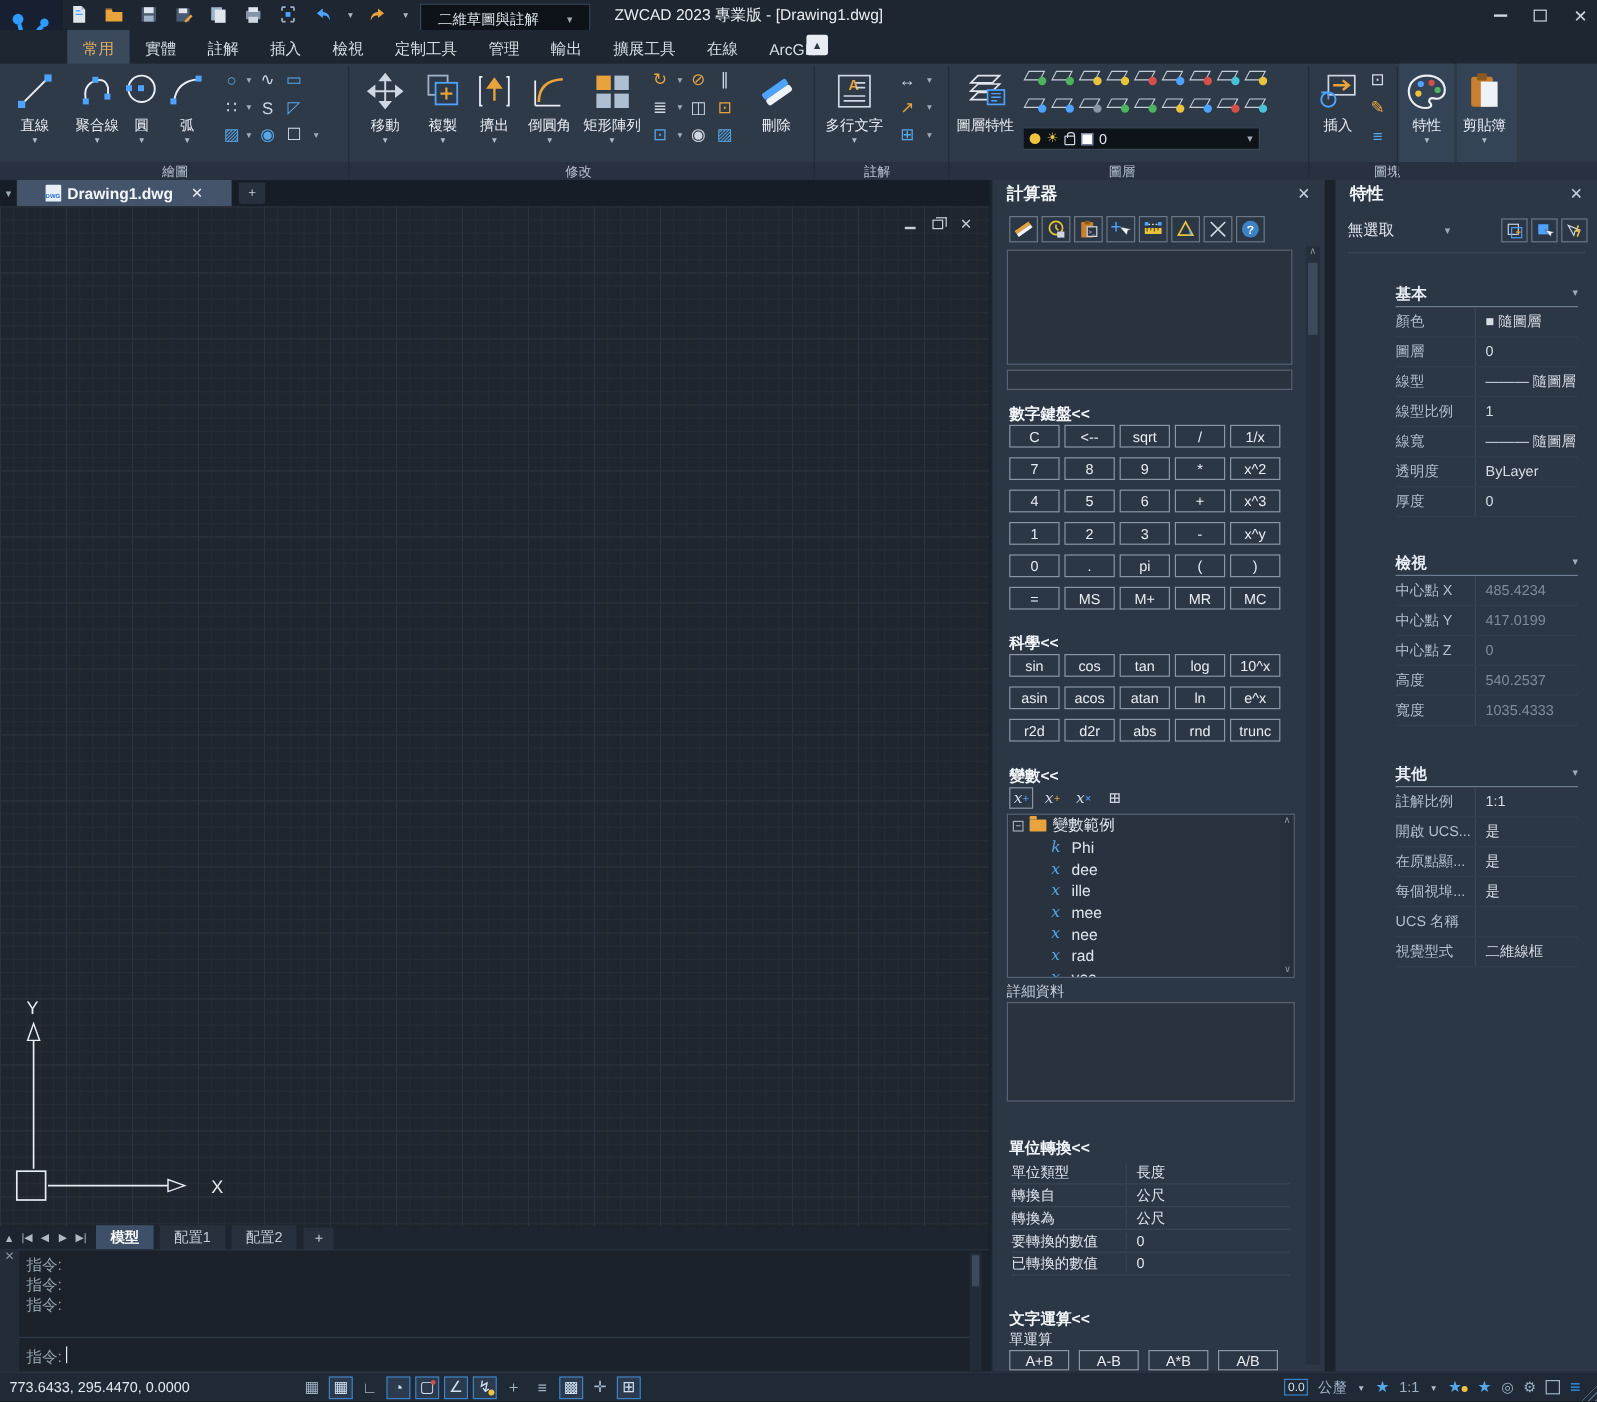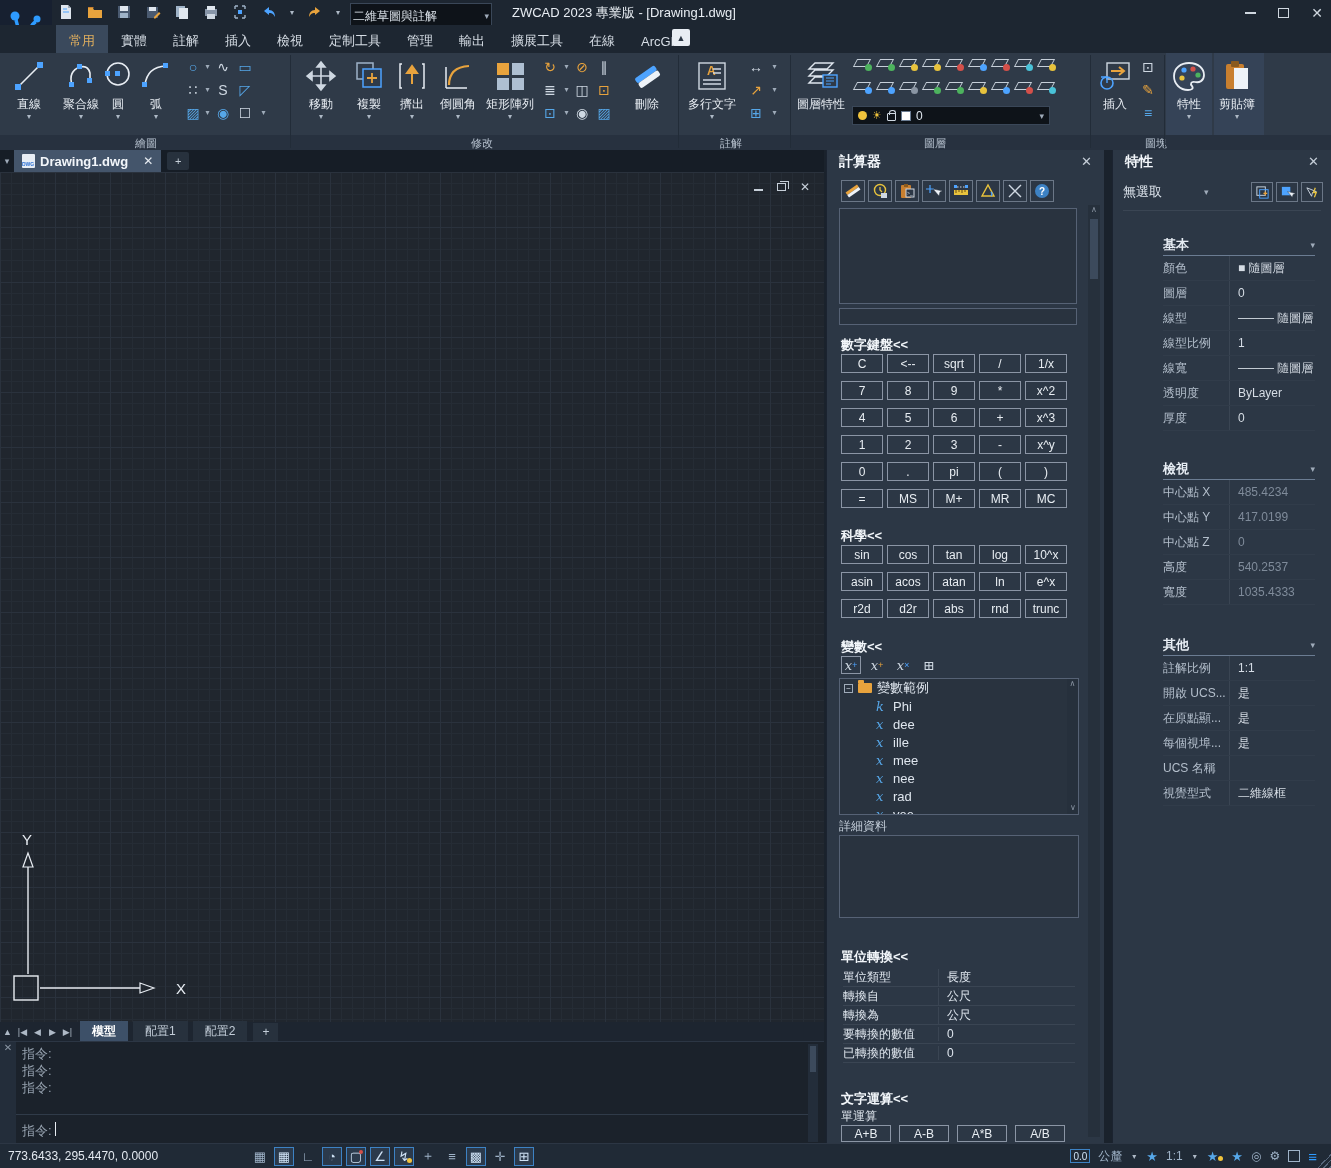--- a/index.html
+++ b/index.html
@@ -7,21 +7,21 @@
   .app{position:relative;width:1331px;height:1168px;background:#1a222c;overflow:hidden;color:#dfe6ee;font-size:12px;}
   .abs{position:absolute;}
 
   
   .titlebar{position:absolute;left:0;top:0;width:1331px;height:25px;background:#1d2631;}
   .logo{position:absolute;left:0;top:0;width:52px;height:53px;background:#172030;display:flex;align-items:center;justify-content:center;}
   .qa{position:absolute;left:56px;top:2px;display:flex;align-items:center;gap:9px;}
   .qa .qbtn{width:20px;height:20px;display:flex;align-items:center;justify-content:center;}
   .qa svg{width:16px;height:16px;}
   .dd{color:#aeb9c6;font-size:8px;width:8px;text-align:center;}
-  .wscombo{position:absolute;left:350px;top:3px;width:142px;height:26px;background:#0e1319;border:1px solid #3a4758;display:flex;align-items:center;padding:0 2px;color:#dce3ea;}
+  .wscombo{position:absolute;left:350px;top:3px;width:142px;height:26px;background:#0e1319;border:1px solid #3a4758;display:flex;align-items:center;padding:0 14px;color:#dce3ea;}
   .wscombo .arrow{margin-left:auto;color:#9fabb9;font-size:9px;}
   .apptitle{position:absolute;left:512px;top:4px;color:#e8edf3;font-size:13px;white-space:nowrap;}
   .winbtns{position:absolute;right:8px;top:0;height:25px;display:flex;align-items:center;gap:22px;color:#cfd7df;}
   .wb-min{width:11px;height:2px;background:#cfd7df;}
   .wb-max{width:11px;height:10px;border:1px solid #cfd7df;}
   .wb-close{font-size:14px;line-height:1;}
 
   
   .ribtabs{position:absolute;left:0;top:25px;width:1331px;height:28px;background:#1d2631;display:flex;align-items:stretch;padding-left:56px;}
   .rtab{padding:16px 13px;display:flex;align-items:center;color:#d7dee6;font-size:13px;cursor:default;}
@@ -53,21 +53,21 @@
   .bulb{width:9px;height:9px;border-radius:50%;background:#f0c33c;}
   .sun{color:#f0c33c;font-size:11px;line-height:1;}
   .lockico{width:9px;height:8px;border:1px solid #cfd8e2;border-radius:1px;position:relative;margin-top:3px;}
   .lockico::before{content:"";position:absolute;left:1px;top:-4px;width:5px;height:4px;border:1px solid #cfd8e2;border-bottom:none;border-radius:3px 3px 0 0;}
   .swatch{width:10px;height:10px;background:#ffffff;border:1px solid #6b7c92;}
   .combo-dd{margin-left:auto;color:#9fabb9;font-size:9px;}
 
   
   .doctabs{position:absolute;left:0;top:150px;width:824px;height:22px;background:#161d26;display:flex;align-items:center;}
   .doclist{width:14px;color:#9fabb9;font-size:9px;text-align:center;}
-  .doctab{height:22px;background:#44556b;display:flex;align-items:center;gap:5px;padding:0 8px;color:#f2f6fa;font-weight:bold;font-size:13px;}
+  .doctab{height:22px;background:#44556b;display:flex;align-items:center;gap:5px;padding:0 24px;color:#f2f6fa;font-weight:bold;font-size:13px;}
   .dwgico{width:13px;height:14px;background:#e8eef5;border-radius:1px;position:relative;}
   .dwgico::after{content:"DWG";position:absolute;left:0;bottom:1px;font-size:5px;color:#2a6fd4;font-weight:bold;}
   .tabclose{color:#e8edf3;font-size:12px;margin-left:10px;}
   .newtab{width:22px;height:18px;margin-left:6px;background:#27313d;color:#c6cfd9;display:flex;align-items:center;justify-content:center;border-radius:2px;font-size:11px;}
   .canvas{position:absolute;left:0;top:172px;width:824px;height:850px;
     background:
       linear-gradient(#2a323d 1px, transparent 1px) 0 0/55px 55px,
       linear-gradient(90deg,#2a323d 1px, transparent 1px) 0 0/55px 55px,
       linear-gradient(#252c35 1px, transparent 1px) 0 0/11px 11px,
       linear-gradient(90deg,#252c35 1px, transparent 1px) 0 0/11px 11px,

